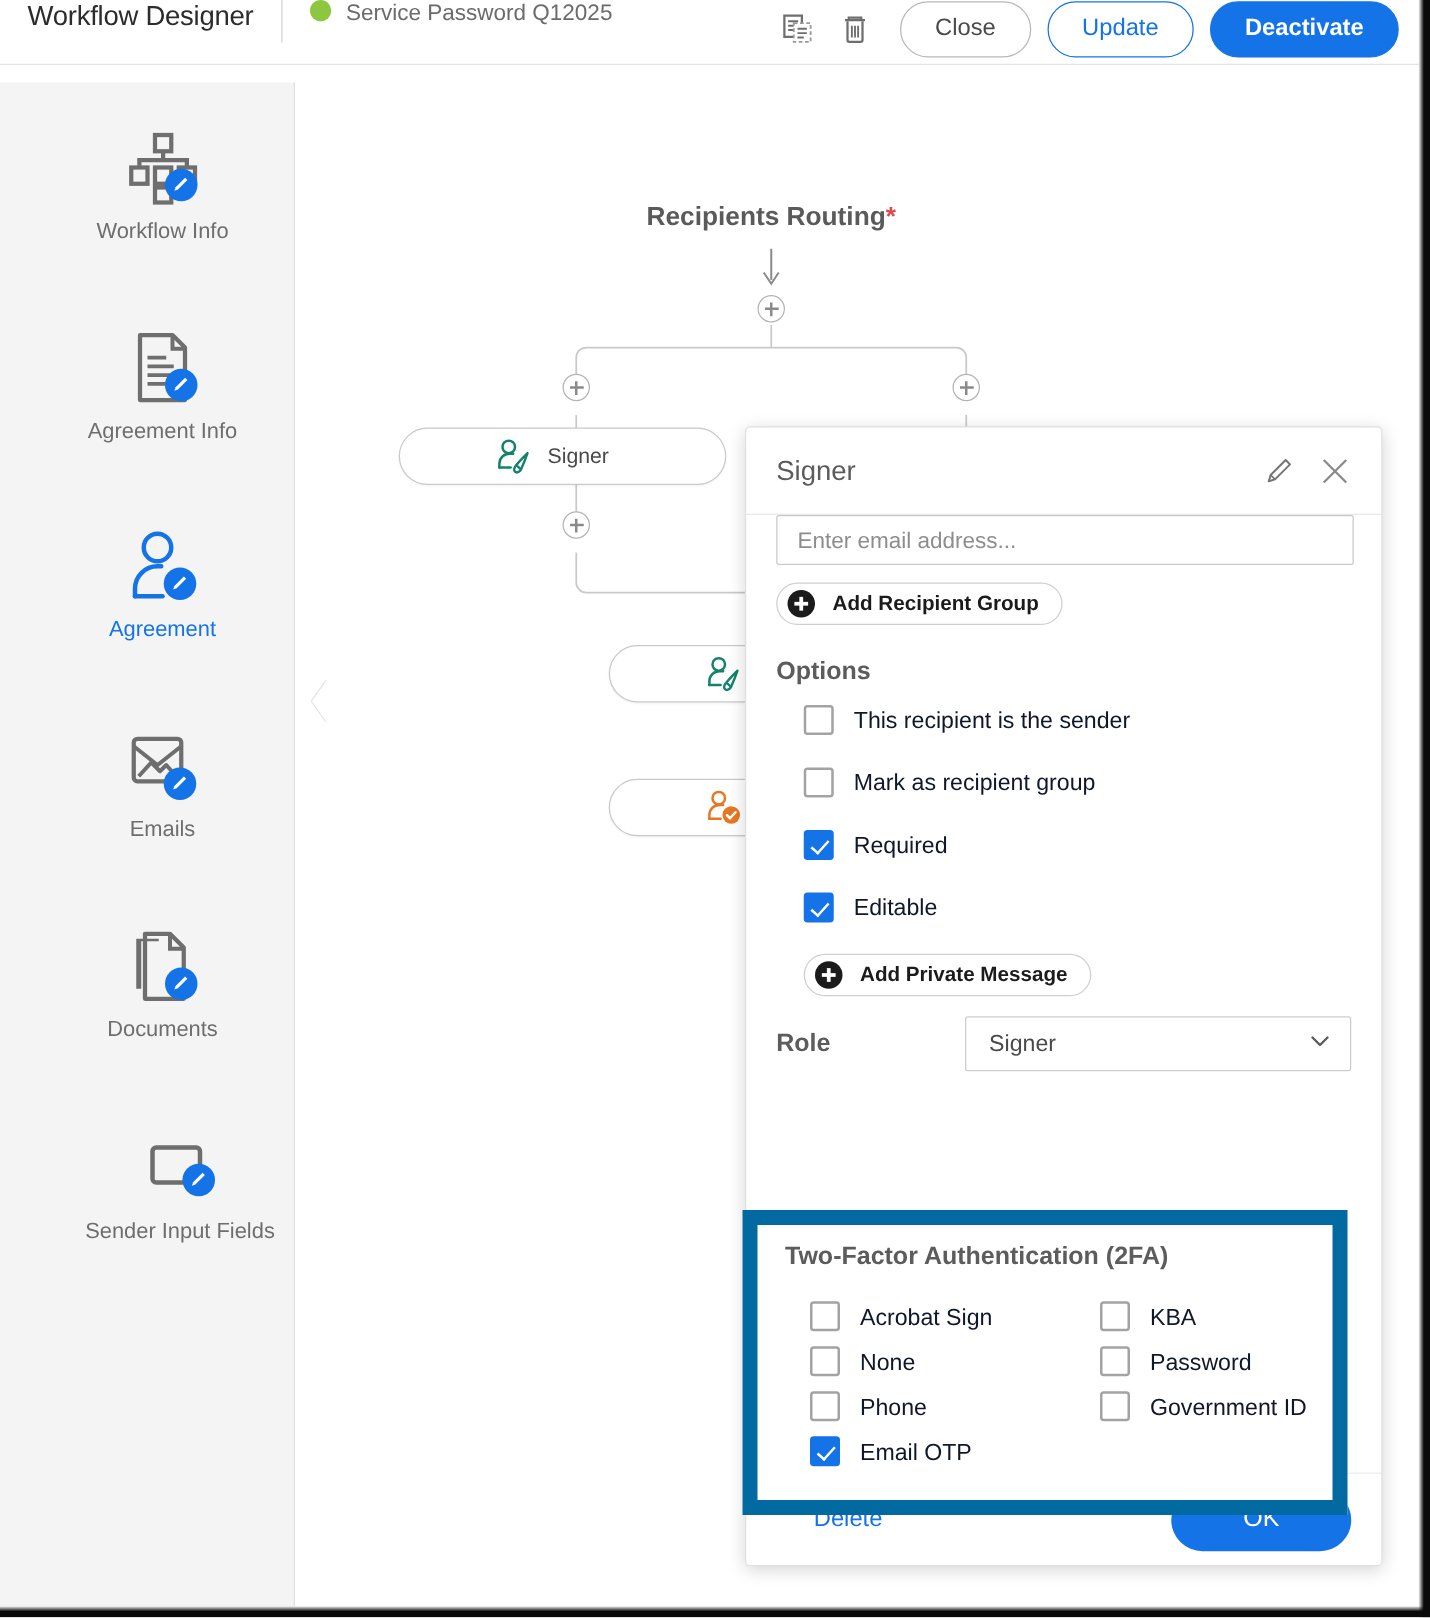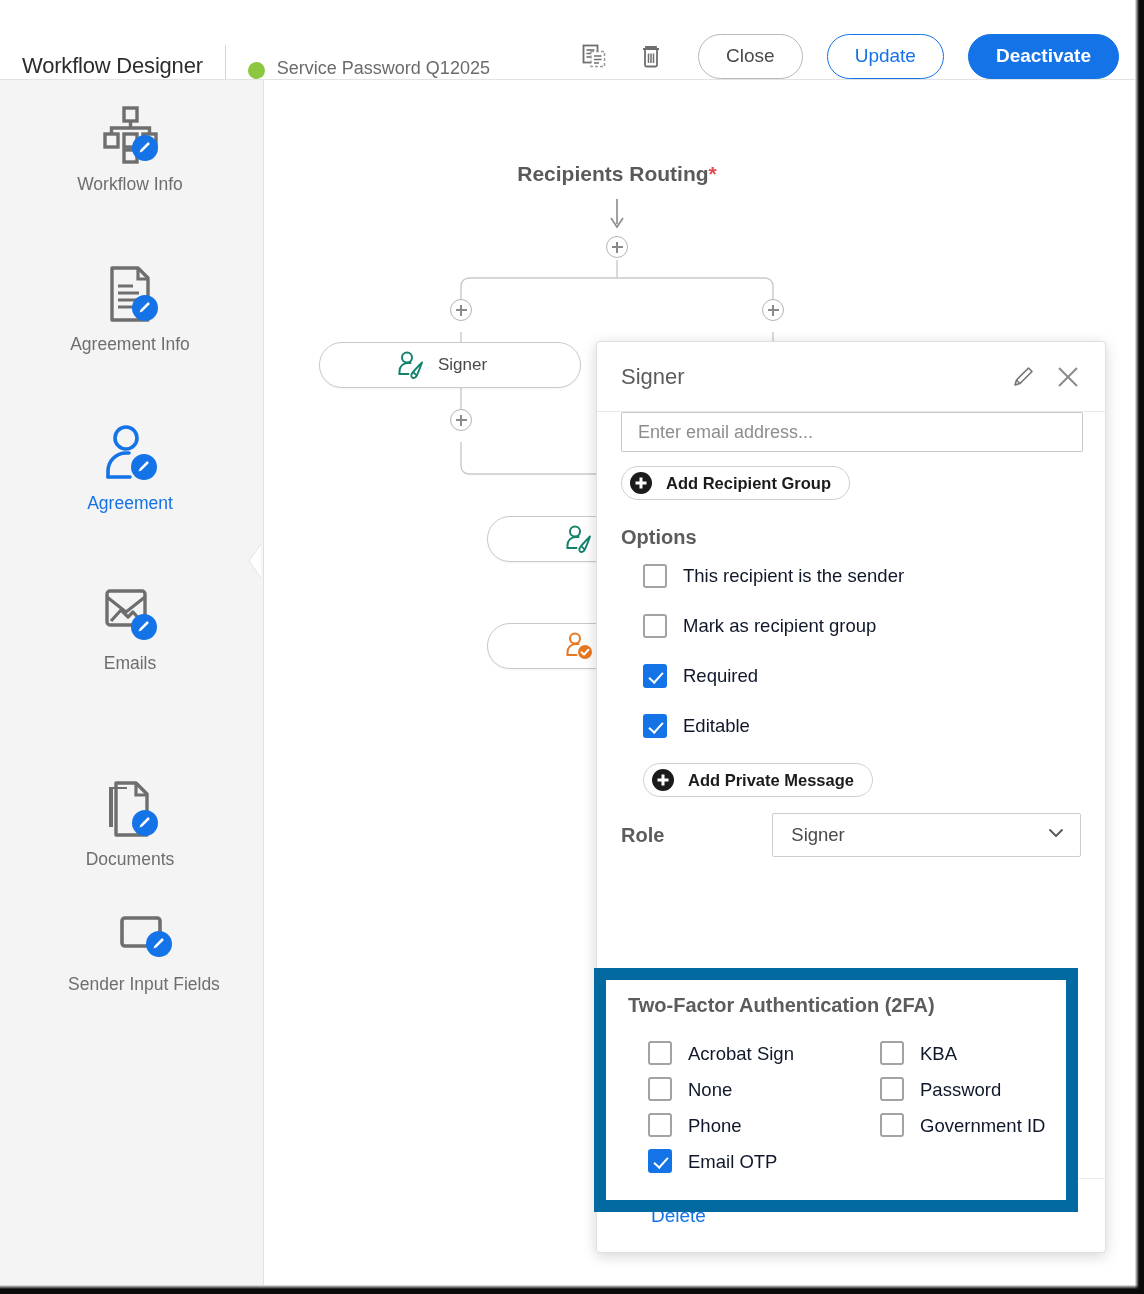--- a/index.html
+++ b/index.html
@@ -27,45 +27,45 @@
   }
   .frame-bottom {
     position: absolute; left: 0; bottom: 0; width: 1144px; height: 9px;
     background: linear-gradient(to bottom, rgba(0,0,0,0.06) 0%, #0a0a0a 45%, #0a0a0a 100%);
     z-index: 200;
   }
 
   
   .header {
     position: absolute; top: 0; left: 0;
-    width: 1135px; height: 80px;
+    width: 1135px; height: 52px;
     background: #ffffff;
     border-bottom: 1px solid #e3e3e3;
-    display: flex; align-items: flex-end;
+    display: flex; align-items: flex-start;
     z-index: 20;
   }
   .app-title {
     margin-left: 22px;
     font-size: 22px;
     color: #2c2c2c;
     letter-spacing: -0.2px;
   }
   .vdiv {
     width: 1px; height: 34px; background: #d4d4d4; margin: 0 22px;
   }
   .status-dot {
     width: 17px; height: 17px; border-radius: 50%;
     background: #8dc63f;
     margin-right: 12px;
   }
   .doc-name {
     font-size: 18px; color: #6b6b6b;
   }
   .header-actions {
-    margin-left: auto; display: flex; align-items: center; gap: 11px;
+    margin-left: auto; display: flex; align-items: center; gap: 0;
     padding-right: 16px;
   }
   .icon-btn {
     width: 46px; height: 46px;
     display: flex; align-items: center; justify-content: center;
     cursor: pointer; background: none; border: none;
   }
   .pill-btn {
     height: 45px; border-radius: 23px;
     display: flex; align-items: center; justify-content: center;
@@ -73,21 +73,21 @@
     margin-left: 13px;
     white-space: nowrap;
   }
   .pill-close { border: 1px solid #b8b8b8; color: #4a4a4a; background: #fff; }
   .pill-update { border: 1px solid #1473e6; color: #1473e6; background: #fff; }
   .pill-deactivate { border: 1px solid #1473e6; color: #fff; background: #1473e6; font-weight: bold; }
 
   
   .sidebar {
     position: absolute; top: 66px; left: 0;
-    width: 264px; height: 1219px;
+    width: 236px; height: 1219px;
     background: #f4f4f4;
     border-right: 1px solid #e0e0e0;
     z-index: 10;
   }
   .nav-item {
     position: absolute; left: 0; width: 260px;
     display: flex; flex-direction: column; align-items: center;
     cursor: pointer;
   }
   .nav-icon { height: 62px; display: flex; align-items: center; justify-content: center; }
@@ -336,21 +336,21 @@
           <rect x="10" y="8" width="38" height="34" rx="3" fill="none" stroke="#6e6e6e" stroke-width="3.4"></rect>
           <path d="M10 14 l19 15 l19 -15" fill="none" stroke="#6e6e6e" stroke-width="3.2"></path>
           <path d="M14 38 l10 -11 l7 7 l5 -5 l8 9" fill="none" stroke="#6e6e6e" stroke-width="3.2" stroke-linejoin="round"></path>
           <circle cx="47" cy="44" r="13" fill="#1473e6"></circle>
           <path d="M41.5 48.5 l2.8 -1 l7.6 -7.6 l-1.8 -1.8 l-7.6 7.6 z" fill="#fff"></path>
         </svg>
       </div>
       <div class="nav-label">Emails</div>
     </div>
 
-    <div class="nav-item" style="top:713px;">
+    <div class="nav-item" style="top:677px;">
       <div class="nav-icon">
         <svg width="66" height="62" viewBox="0 0 66 62">
           <path d="M12 8 h18 v2 h-14 v38 h-4 z" fill="#6e6e6e"></path>
           <path d="M19 4 h20 l11 11 v41 h-31 z" fill="none" stroke="#6e6e6e" stroke-width="3.4" stroke-linejoin="round"></path>
           <path d="M39 4 v12 h11" fill="none" stroke="#6e6e6e" stroke-width="3.2"></path>
           <circle cx="48" cy="44" r="13" fill="#1473e6"></circle>
           <path d="M42.5 48.5 l2.8 -1 l7.6 -7.6 l-1.8 -1.8 l-7.6 7.6 z" fill="#fff"></path>
         </svg>
       </div>
       <div class="nav-label">Documents</div>
@@ -540,19 +540,20 @@
               <span class="chk"></span>
               <span class="chk-label">Government ID</span>
             </div>
           </div>
         </div>
       </div>
     </div>
 
     <div class="dlg-foot">
       <div class="delete-link">Delete</div>
+      <div class="ok-btn">OK</div>
     </div>
 
   </div>
 
   <div class="frame-right"></div>
   <div class="frame-bottom"></div>
 </div>
 
 </body></html>

